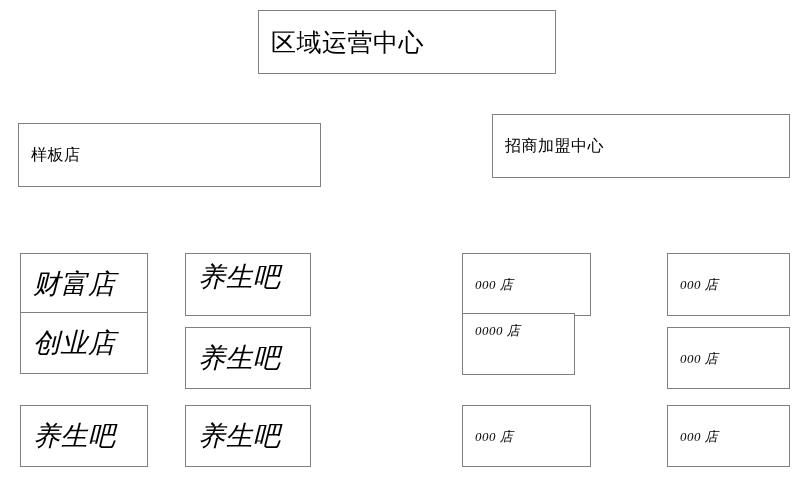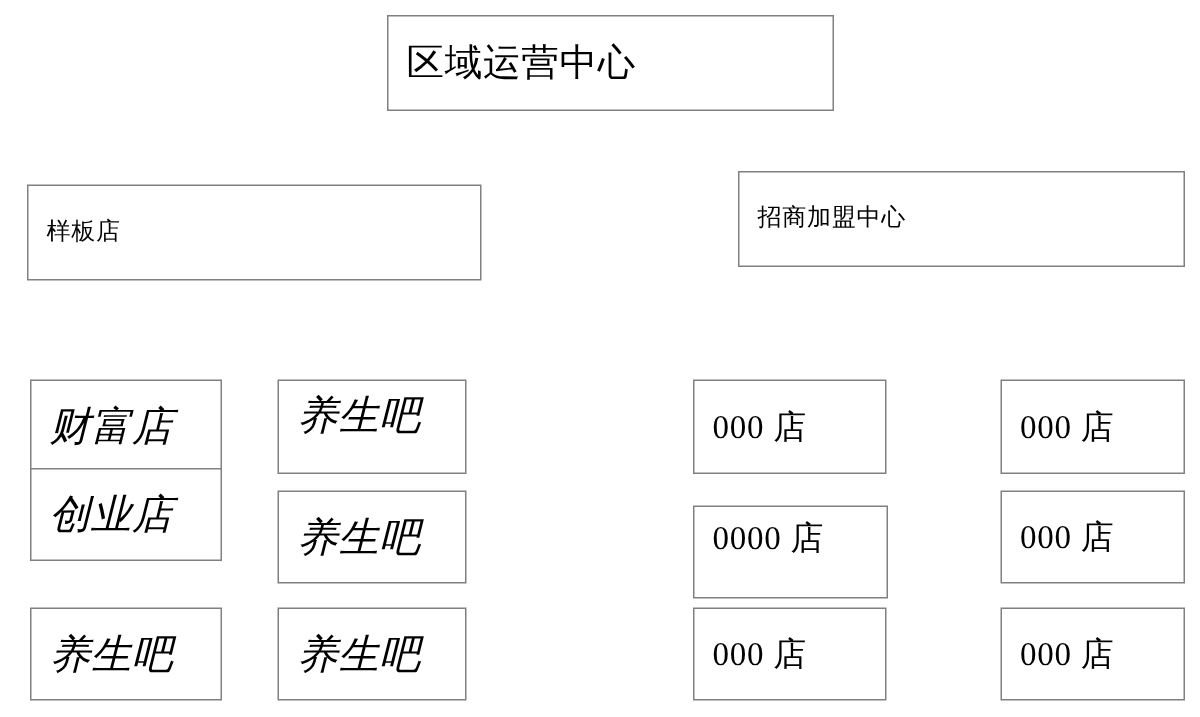--- a/index.html
+++ b/index.html
@@ -36,21 +36,21 @@
   }
   
   .va-center { align-items: center; }
   .va-top    { align-items: flex-start; }
   .va-top .node-label   { padding-top: 10px; }
 
   
   .lvl-1 .node-label { font-size: 25px; }
   .lvl-2 .node-label { font-size: 16px; }
   .lvl-3 .node-label { font-size: 27px; font-style: italic; }
-  .lvl-3-sm .node-label { font-size: 22px; }
+  .lvl-3-sm .node-label { font-size: 13px; font-style: italic; }
 </style>
 </head>
 <body>
 
 <div id="canvas">
 
   <div class="node lvl-1 va-center" style="left:258px; top:10px; width:298px; height:64px;">
     <span class="node-label">区域运营中心</span>
   </div>
 
@@ -78,21 +78,21 @@
   <div class="node lvl-3 va-center" style="left:185px; top:327px; width:126px; height:62px;">
     <span class="node-label">养生吧</span>
   </div>
   <div class="node lvl-3 va-center" style="left:185px; top:405px; width:126px; height:62px;">
     <span class="node-label">养生吧</span>
   </div>
 
   <div class="node lvl-3-sm va-center" style="left:462px; top:253px; width:129px; height:63px;">
     <span class="node-label">000 店</span>
   </div>
-  <div class="node lvl-3-sm va-top" style="left:462px; top:337px; width:130px; height:62px;">
+  <div class="node lvl-3-sm va-top" style="left:462px; top:313px; width:113px; height:62px;">
     <span class="node-label">0000 店</span>
   </div>
   <div class="node lvl-3-sm va-center" style="left:462px; top:405px; width:129px; height:62px;">
     <span class="node-label">000 店</span>
   </div>
 
   <div class="node lvl-3-sm va-center" style="left:667px; top:253px; width:123px; height:63px;">
     <span class="node-label">000 店</span>
   </div>
   <div class="node lvl-3-sm va-center" style="left:667px; top:327px; width:123px; height:62px;">

